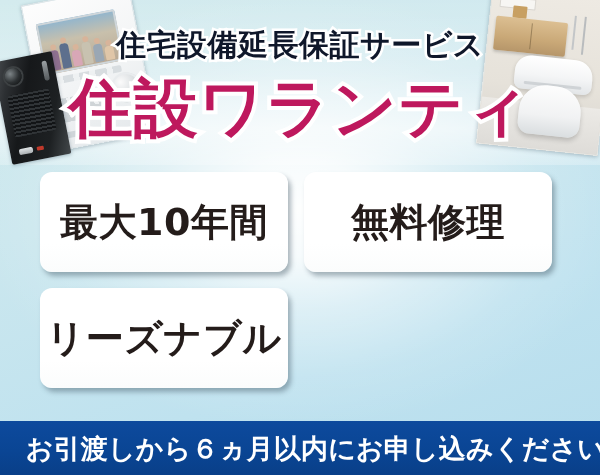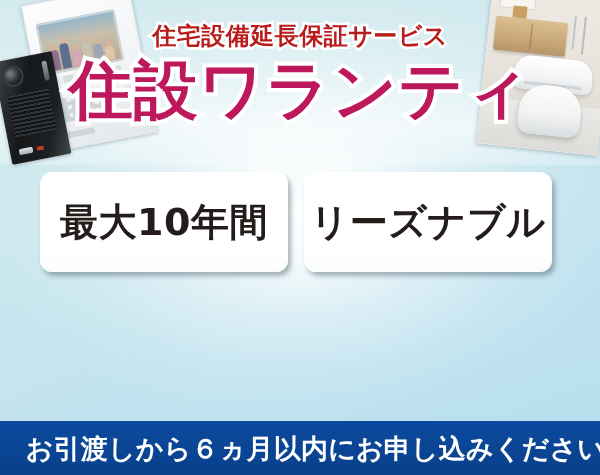--- a/index.html
+++ b/index.html
@@ -268,28 +268,28 @@
 
   
   #headline {
     position: absolute;
     left: 0; right: 0;
     top: 14px;
     text-align: center;
     z-index: 6;
   }
   #subtitle {
-    font-size: 24px;
+    font-size: 30px;
     font-weight: bold;
     line-height: 1;
     letter-spacing: 0.5px;
-    color: #b91c1c;
+    color: #0f172a;
     -webkit-text-stroke: 5px #ffffff;
     paint-order: stroke fill;
-    margin: 10px;
+    margin: 16px;
     white-space: nowrap;
   }
   #maintitle {
     font-size: 64px;
     font-weight: bold;
     line-height: 1.02;
     letter-spacing: 1px;
     color: #be185d;
     -webkit-text-stroke: 8px #ffffff;
     paint-order: stroke fill;
@@ -400,20 +400,23 @@
   <div id="headline">
     <div id="subtitle">住宅設備延長保証サービス</div>
     <div id="maintitle">住設ワランティ</div>
   </div>
 
   <div id="features">
     <div class="feature-card">
       <span class="feature-label">最大10年間</span>
     </div>
     <div class="feature-card">
+      <span class="feature-label">無料修理</span>
+    </div>
+    <div class="feature-card">
       <span class="feature-label">リーズナブル</span>
     </div>
   </div>
 
   <div id="footer-bar">
     <span id="footer-text">お引渡しから６ヵ月以内にお申し込みください</span>
   </div>
 
 </div>
 

